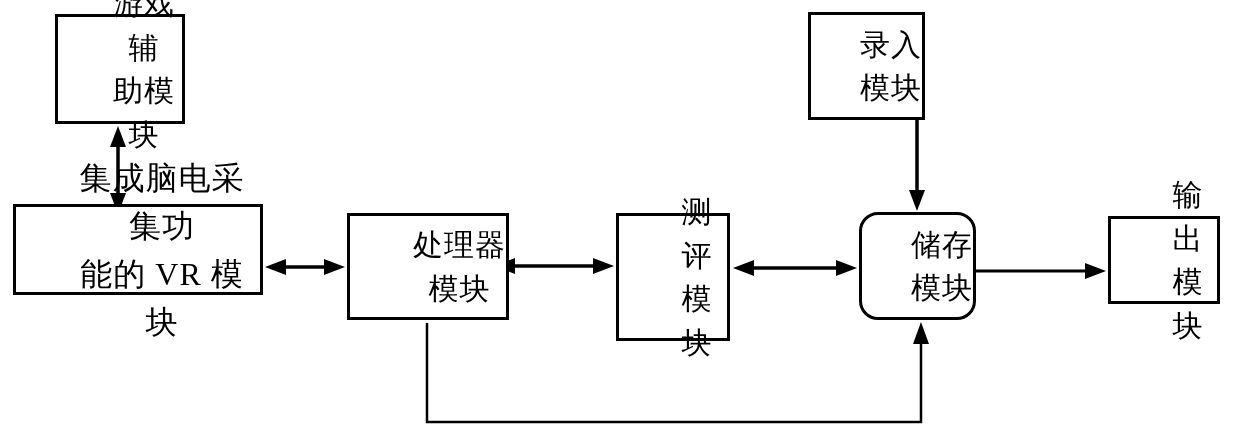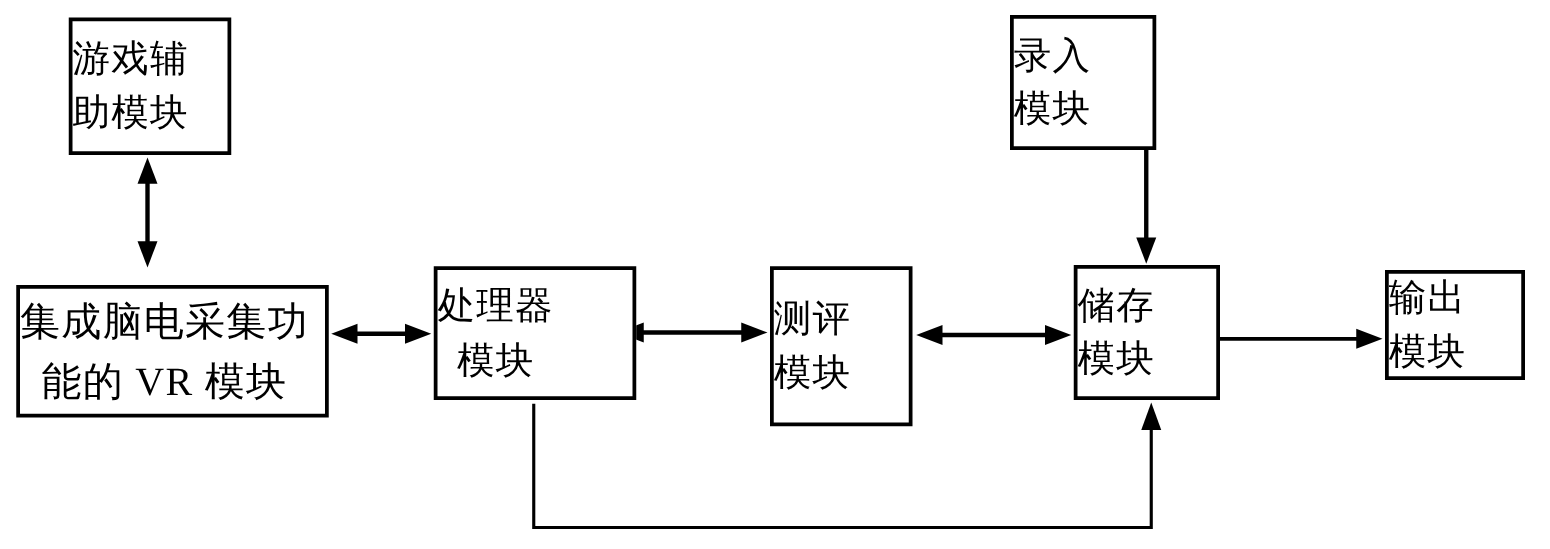--- a/index.html
+++ b/index.html
@@ -22,42 +22,43 @@
     width: 1240px;
     height: 439px;
   }
   .box {
     position: absolute;
     box-sizing: border-box;
     border: 3px solid #000000;
     background: #ffffff;
     display: flex;
     align-items: center;
-    justify-content: flex-start;
+    justify-content: flex-end;
     text-align: center;
     color: #000000;
+    padding-left: 48px;
   }
   .box .label {
     white-space: pre-line;
     font-size: 30px;
     line-height: 1.45;
     font-weight: 500;
     letter-spacing: 1px;
   }
   #box-vr .label {
     font-size: 32px;
     line-height: 1.5;
   }
   
   #box-game-assist { left: 55px;   top: 14px;  width: 130px; height: 110px; }
   #box-input       { left: 808px;  top: 12px;  width: 117px; height: 108px; }
-  #box-vr          { left: 13px;   top: 228px; width: 250px; height: 106px; }
+  #box-vr          { left: 13px;   top: 204px; width: 250px; height: 91px; }
   #box-processor   { left: 347px;  top: 213px; width: 162px; height: 107px; }
   #box-evaluation  { left: 616px;  top: 213px; width: 114px; height: 128px; }
-  #box-storage     { left: 859px;  top: 212px; width: 117px; height: 108px; }
+  #box-storage     { left: 859px;  top: 212px; width: 117px; height: 108px; border-radius: 19px; }
   #box-output      { left: 1108px; top: 216px; width: 112px; height: 88px; }
   line, path { stroke: #000000; fill: none; }
   polygon { fill: #000000; stroke: none; }
 </style>
 </head>
 <body>
 
 <div class="canvas">
 
   <svg class="connectors" viewBox="0 0 1240 439" aria-hidden="true">

